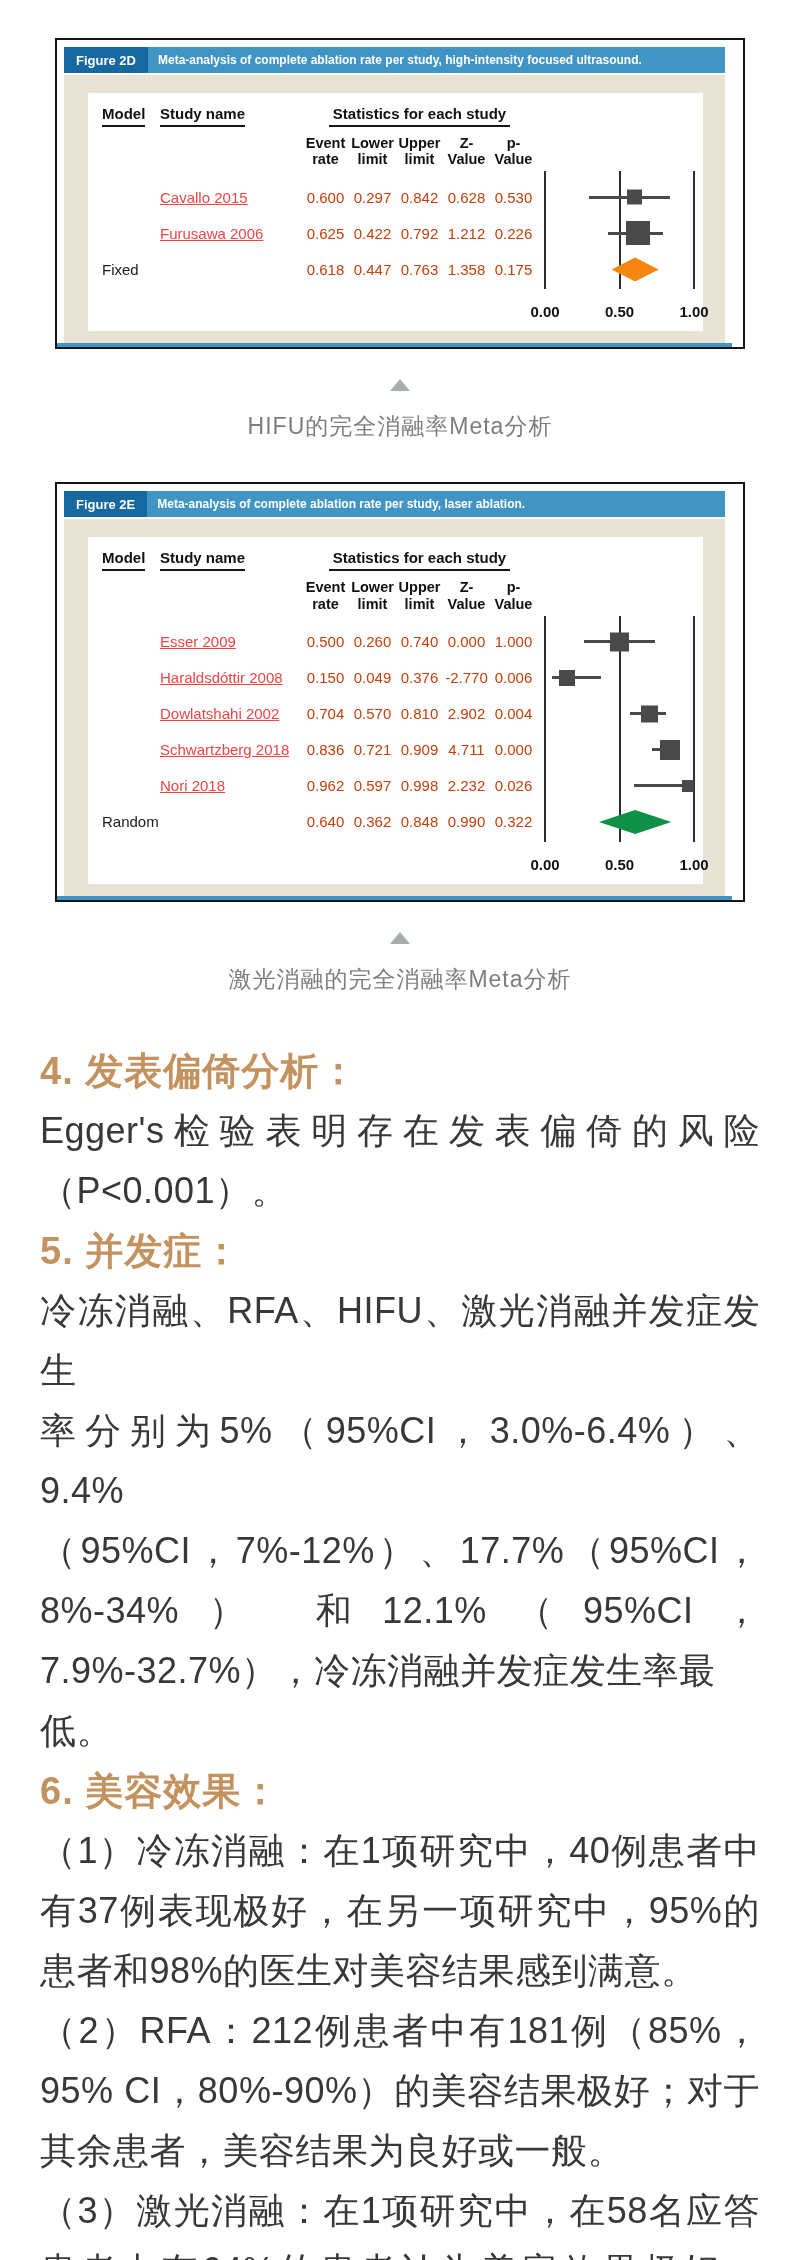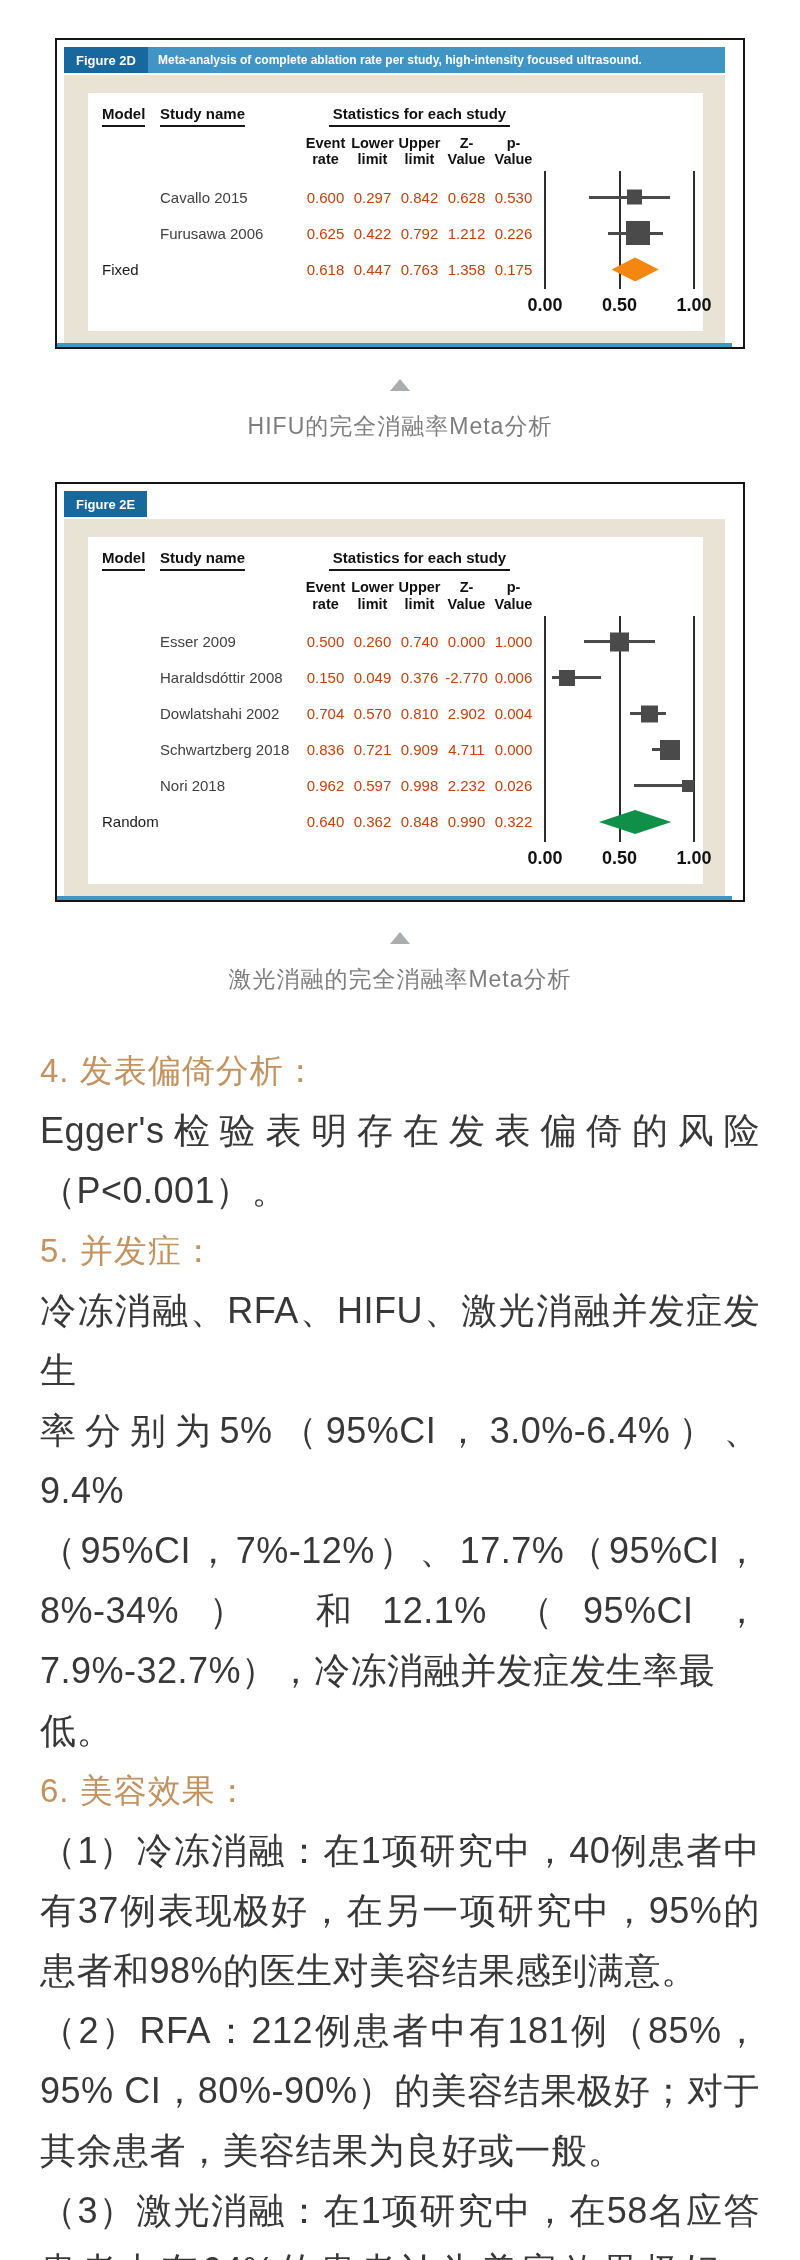--- a/index.html
+++ b/index.html
@@ -22,40 +22,40 @@
   .h{font-weight:700; font-size:15px; color:#111;}
   .u{border-bottom:2px solid #161616; padding-bottom:3px;}
   .hmodel{grid-column:1; justify-self:start;}
   .hstudy{grid-column:2; justify-self:start; margin-left:2px;}
   .hstats{grid-column:3 / span 5; text-align:center;}
   .hstats .u{display:inline-block; padding:0 4px 3px 4px;}
   .subhead span, .subhead div{font-weight:700; font-size:14.5px; color:#111; text-align:center; line-height:1.12;}
   .tbody{position:relative; padding:12px 0 4px 0;}
   .row{height:36px; align-items:center; position:relative; z-index:1;}
   .cmodel{font-size:15px; color:#1a1a1a; justify-self:start;}
-  .cstudy{font-size:15px; color:#404040; justify-self:start; margin-left:2px;}
+  .cstudy{font-size:15px; color:#ef4444; justify-self:start; margin-left:2px;text-decoration:underline;}
   .cval{font-size:15px; color:#c2410c; text-align:center;}
   .plotcell{position:relative; height:100%;}
   .axisoverlay{position:absolute; left:435px; top:4px; bottom:2px; width:165px; z-index:0;}
   .vline{position:absolute; top:0; bottom:0; width:2px; background:#2e2e2e;}
   .whisker{position:absolute; top:50%; margin-top:-1.5px; height:3px; background:var(--marker);}
   .square{position:absolute; top:50%; transform:translateY(-50%); background:var(--marker);}
   .diamond{position:absolute; top:50%; transform:translateY(-50%); height:24px; clip-path:polygon(0 50%,50% 0,100% 50%,50% 100%);}
   .axisrow{position:relative; height:28px; margin-left:435px; margin-top:4px;}
-  .tick{position:absolute; top:0; transform:translateX(-50%); font-weight:700; font-size:18px; color:#111;}
+  .tick{position:absolute; top:8px; transform:translateX(-50%); font-weight:700; font-size:15px; color:#111;}
   .bluebar{height:4px; background:var(--blue); margin:0 -7px; }
 
   
   .capblock{text-align:center; margin:28px 0 40px 0;}
   .tri{display:inline-block; width:0; height:0; border-left:10px solid transparent; border-right:10px solid transparent; border-bottom:12px solid #a9adb0;}
   .caption{font-size:23px; color:var(--caption); letter-spacing:1px; margin-top:16px;}
 
   
   .sections{margin:46px 40px 0 40px; padding-bottom:26px;}
-  .shead{font-size:33px; font-weight:400; color:var(--tan); line-height:60px; letter-spacing:1px;}
+  .shead{font-size:38px; font-weight:700; color:var(--tan); line-height:60px; letter-spacing:1px;}
   .line{font-size:36px; color:var(--body); line-height:60px; letter-spacing:0.5px;}
   .line.j{text-align:justify; text-align-last:justify;}
 </style>
 </head>
 <body>
 
 <div class="page">
 
   <figure class="figbox">
     <div class="fighead">
@@ -149,20 +149,21 @@
   </figure>
 
   <div class="capblock">
     <span class="tri"></span>
     <div class="caption">HIFU的完全消融率Meta分析</div>
   </div>
 
   <figure class="figbox">
     <div class="fighead">
       <span class="badge">Figure 2E</span>
+      <span class="figtitle">Meta-analysis of complete ablation rate per study, laser ablation.</span>
     </div>
     <div class="figbody">
       <div class="panel">
         <div class="thead g">
           <span class="h u hmodel">Model</span>
           <span class="h u hstudy">Study name</span>
           <span class="h hstats"><span class="u">Statistics for each study</span></span>
         </div>
         <div class="subhead g">
             <span></span>

